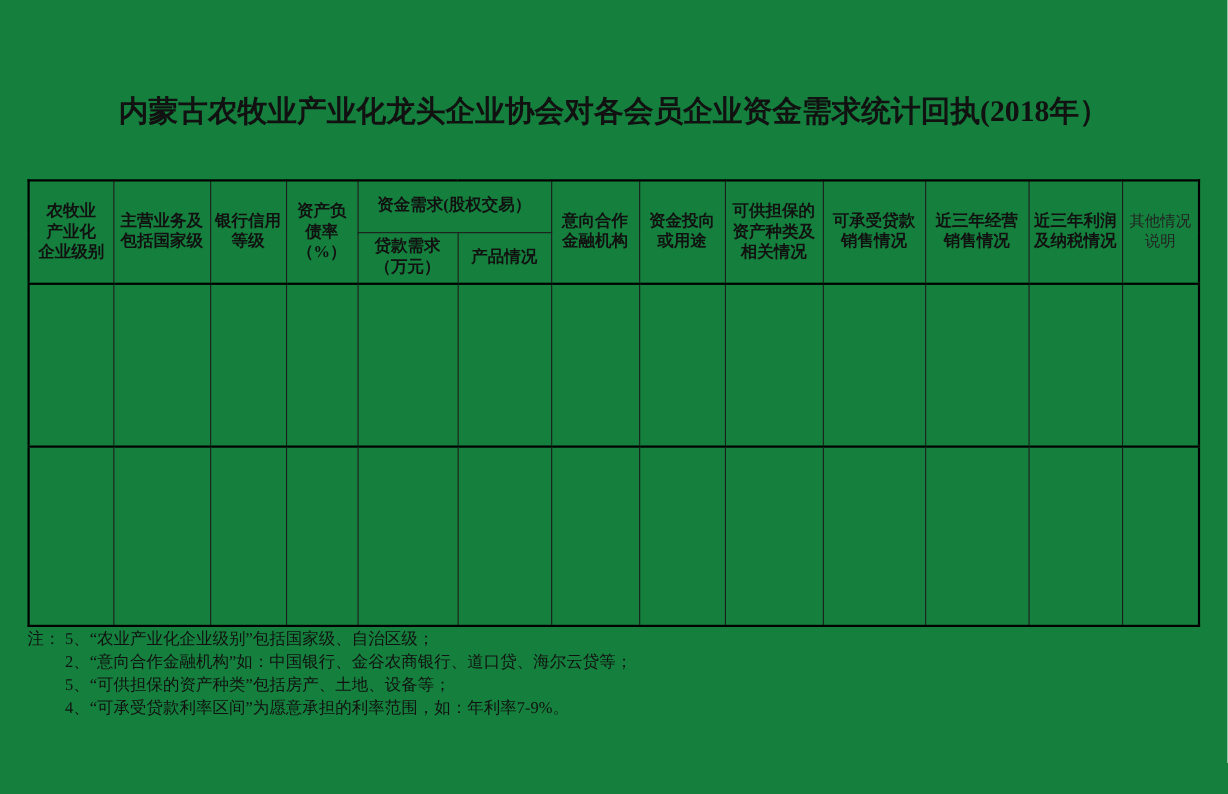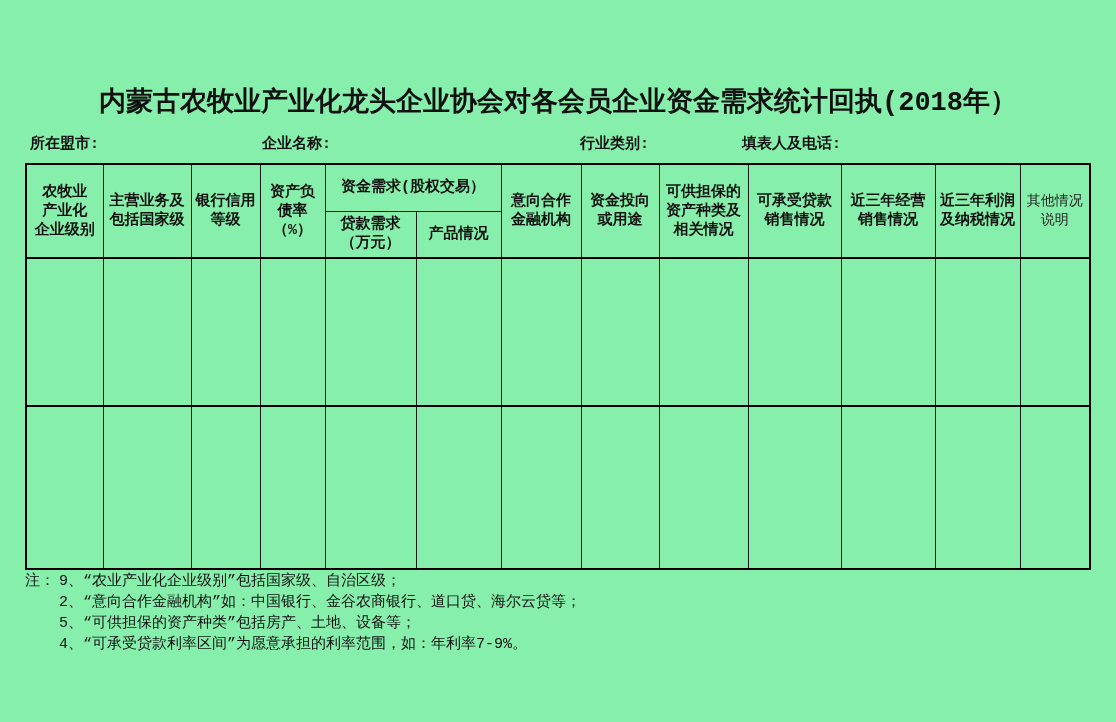--- a/index.html
+++ b/index.html
@@ -2,21 +2,21 @@
 <html><head>
 <meta charset="utf-8">
 <style>
   * { margin: 0; padding: 0; box-sizing: border-box; }
   html, body { width: 1116px; height: 722px; background: #ffffff; overflow: hidden; }
   body {
     font-family: "Liberation Serif", "DejaVu Serif", serif;
     color: #111111;
     position: relative;
   }
-  .page { position: absolute; inset: 0; background: #86efac; font-family: Liberation Mono, monospace; }
+  .page { position: absolute; inset: 0; background: #15803d; }
 
   .title {
     position: absolute;
     top: 83px; left: 0; right: 0;
     text-align: center;
     font-size: 27px;
     font-weight: 700;
     letter-spacing: 0px;
     white-space: nowrap;
   }
@@ -75,26 +75,20 @@
   .notes-prefix { width: 34px; flex: 0 0 34px; }
   .note-item { white-space: nowrap; }
 </style>
 </head>
 <body>
 
 <div class="page">
 
   <h1 class="title">内蒙古农牧业产业化龙头企业协会对各会员企业资金需求统计回执(2018年）</h1>
 
-  <div class="info-row">
-    <span class="info-label f0">所在盟市:</span>
-    <span class="info-label f1">企业名称:</span>
-    <span class="info-label f2">行业类别:</span>
-    <span class="info-label f3">填表人及电话:</span>
-  </div>
 
   <table class="form">
     <colgroup>
       <col style="width:77px">
         <col style="width:88px">
         <col style="width:69px">
         <col style="width:65px">
       <col style="width:91px">
         <col style="width:85px">
         <col style="width:80px">
@@ -170,20 +164,20 @@
         <td></td>
           <td></td>
         <td></td>
       </tr>
     </tbody>
   </table>
 
   <div class="notes">
     <span class="notes-prefix">注：</span>
     <div class="notes-items">
-      <div class="note-item">9、“农业产业化企业级别”包括国家级、自治区级；</div>
+      <div class="note-item">5、“农业产业化企业级别”包括国家级、自治区级；</div>
       <div class="note-item">2、“意向合作金融机构”如：中国银行、金谷农商银行、道口贷、海尔云贷等；</div>
       <div class="note-item">5、“可供担保的资产种类”包括房产、土地、设备等；</div>
       <div class="note-item">4、“可承受贷款利率区间”为愿意承担的利率范围，如：年利率7-9%。</div>
     </div>
   </div>
 
 </div>
 
 </body></html>

